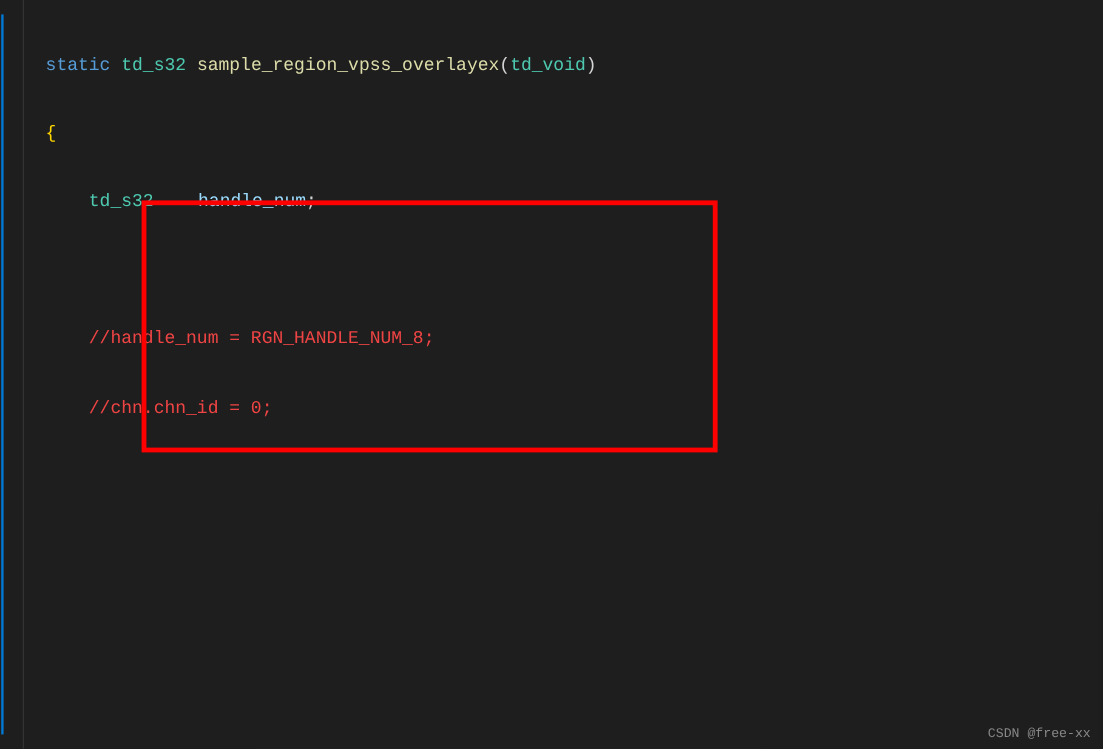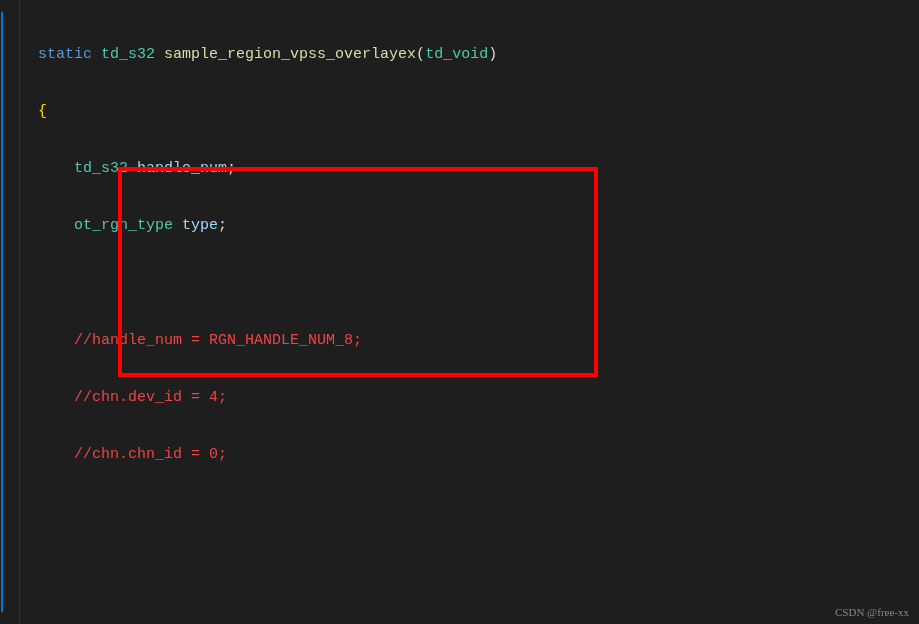--- a/index.html
+++ b/index.html
@@ -37,57 +37,55 @@
     white-space: pre;
     flex: 1;
     position: relative;
   }
   .keyword { color: #569cd6; }
   .type { color: #4ec9b0; }
   .func { color: #dcdcaa; }
   .punct { color: #d4d4d4; }
   .brace { color: #ffd700; }
   .comment { color: #ef4444; }
-  .member { color: #9cdcfe; }
+  .member { color: #9cdcfe; margin-left: 28px; }
 
   .highlight-box {
     position: absolute;
     border: 4px solid #ff0000;
     left: 98px;
     top: 167px;
     width: 480px;
     height: 210px;
     pointer-events: none;
   }
   .watermark {
     position: absolute;
     right: 10px;
     bottom: 6px;
     color: #888;
     font-size: 11px;
-    font-family: Liberation Serif, serif;
+    font-family: Liberation Mono, monospace;
     text-align: center;
   }
   .line { display: block; min-height: 28.6px; }
 </style>
 </head>
 <body>
 
 <div class="editor">
   <div class="gutter">
     <div class="gutter-active" style="top:12px;height:600px;"></div>
   </div>
   <div class="code">
 <span class="line"><span class="keyword">static</span> <span class="type">td_s32</span> <span class="func">sample_region_vpss_overlayex</span><span class="punct">(</span><span class="type">td_void</span><span class="punct">)</span></span>
 <span class="line"><span class="brace">{</span></span>
 <span class="line">    <span class="type">td_s32</span> <span class="member">handle_num</span><span class="punct">;</span></span>
-<span class="line">    <span class="type">ot_rgn_type</span> <span class="member">type</span><span class="punct">;</span></span>
 <span class="line"> </span>
 <span class="line">    <span class="comment">//handle_num = RGN_HANDLE_NUM_8;</span></span>
-<span class="line">    <span class="comment">//chn.dev_id = 4;</span></span>
 <span class="line">    <span class="comment">//chn.chn_id = 0;</span></span>
 
 
 
 
 
 
 
 
 

